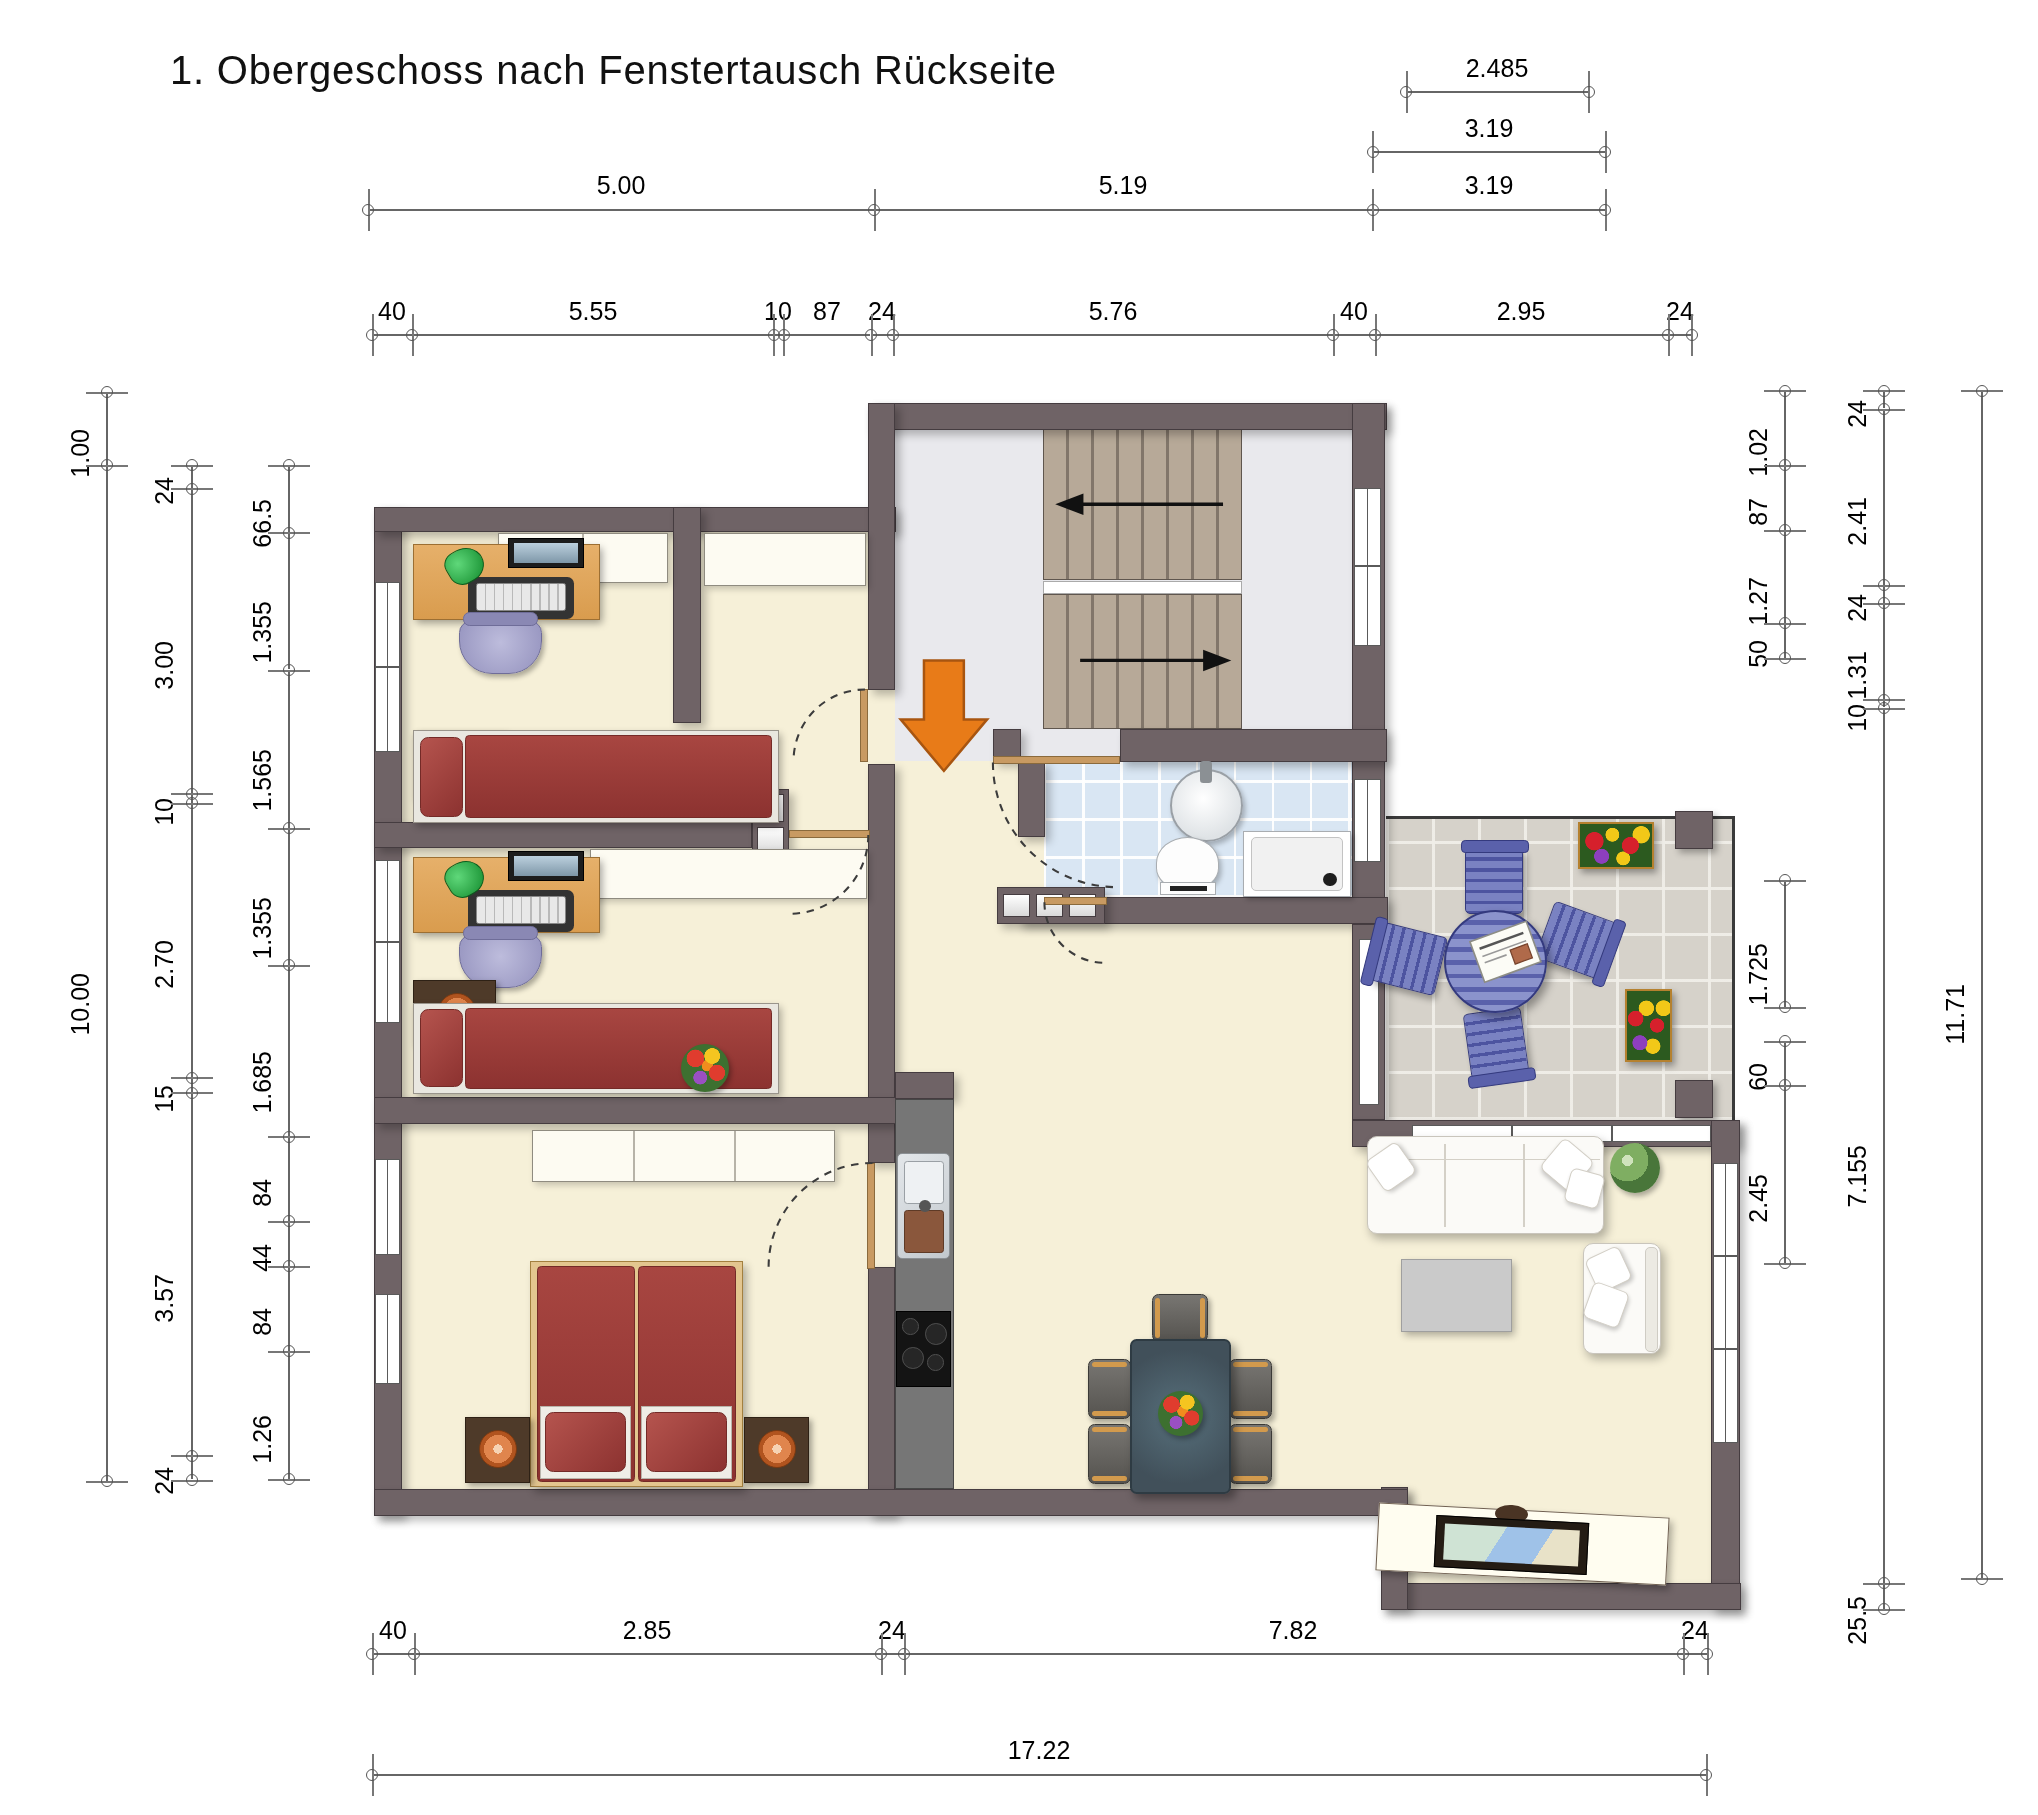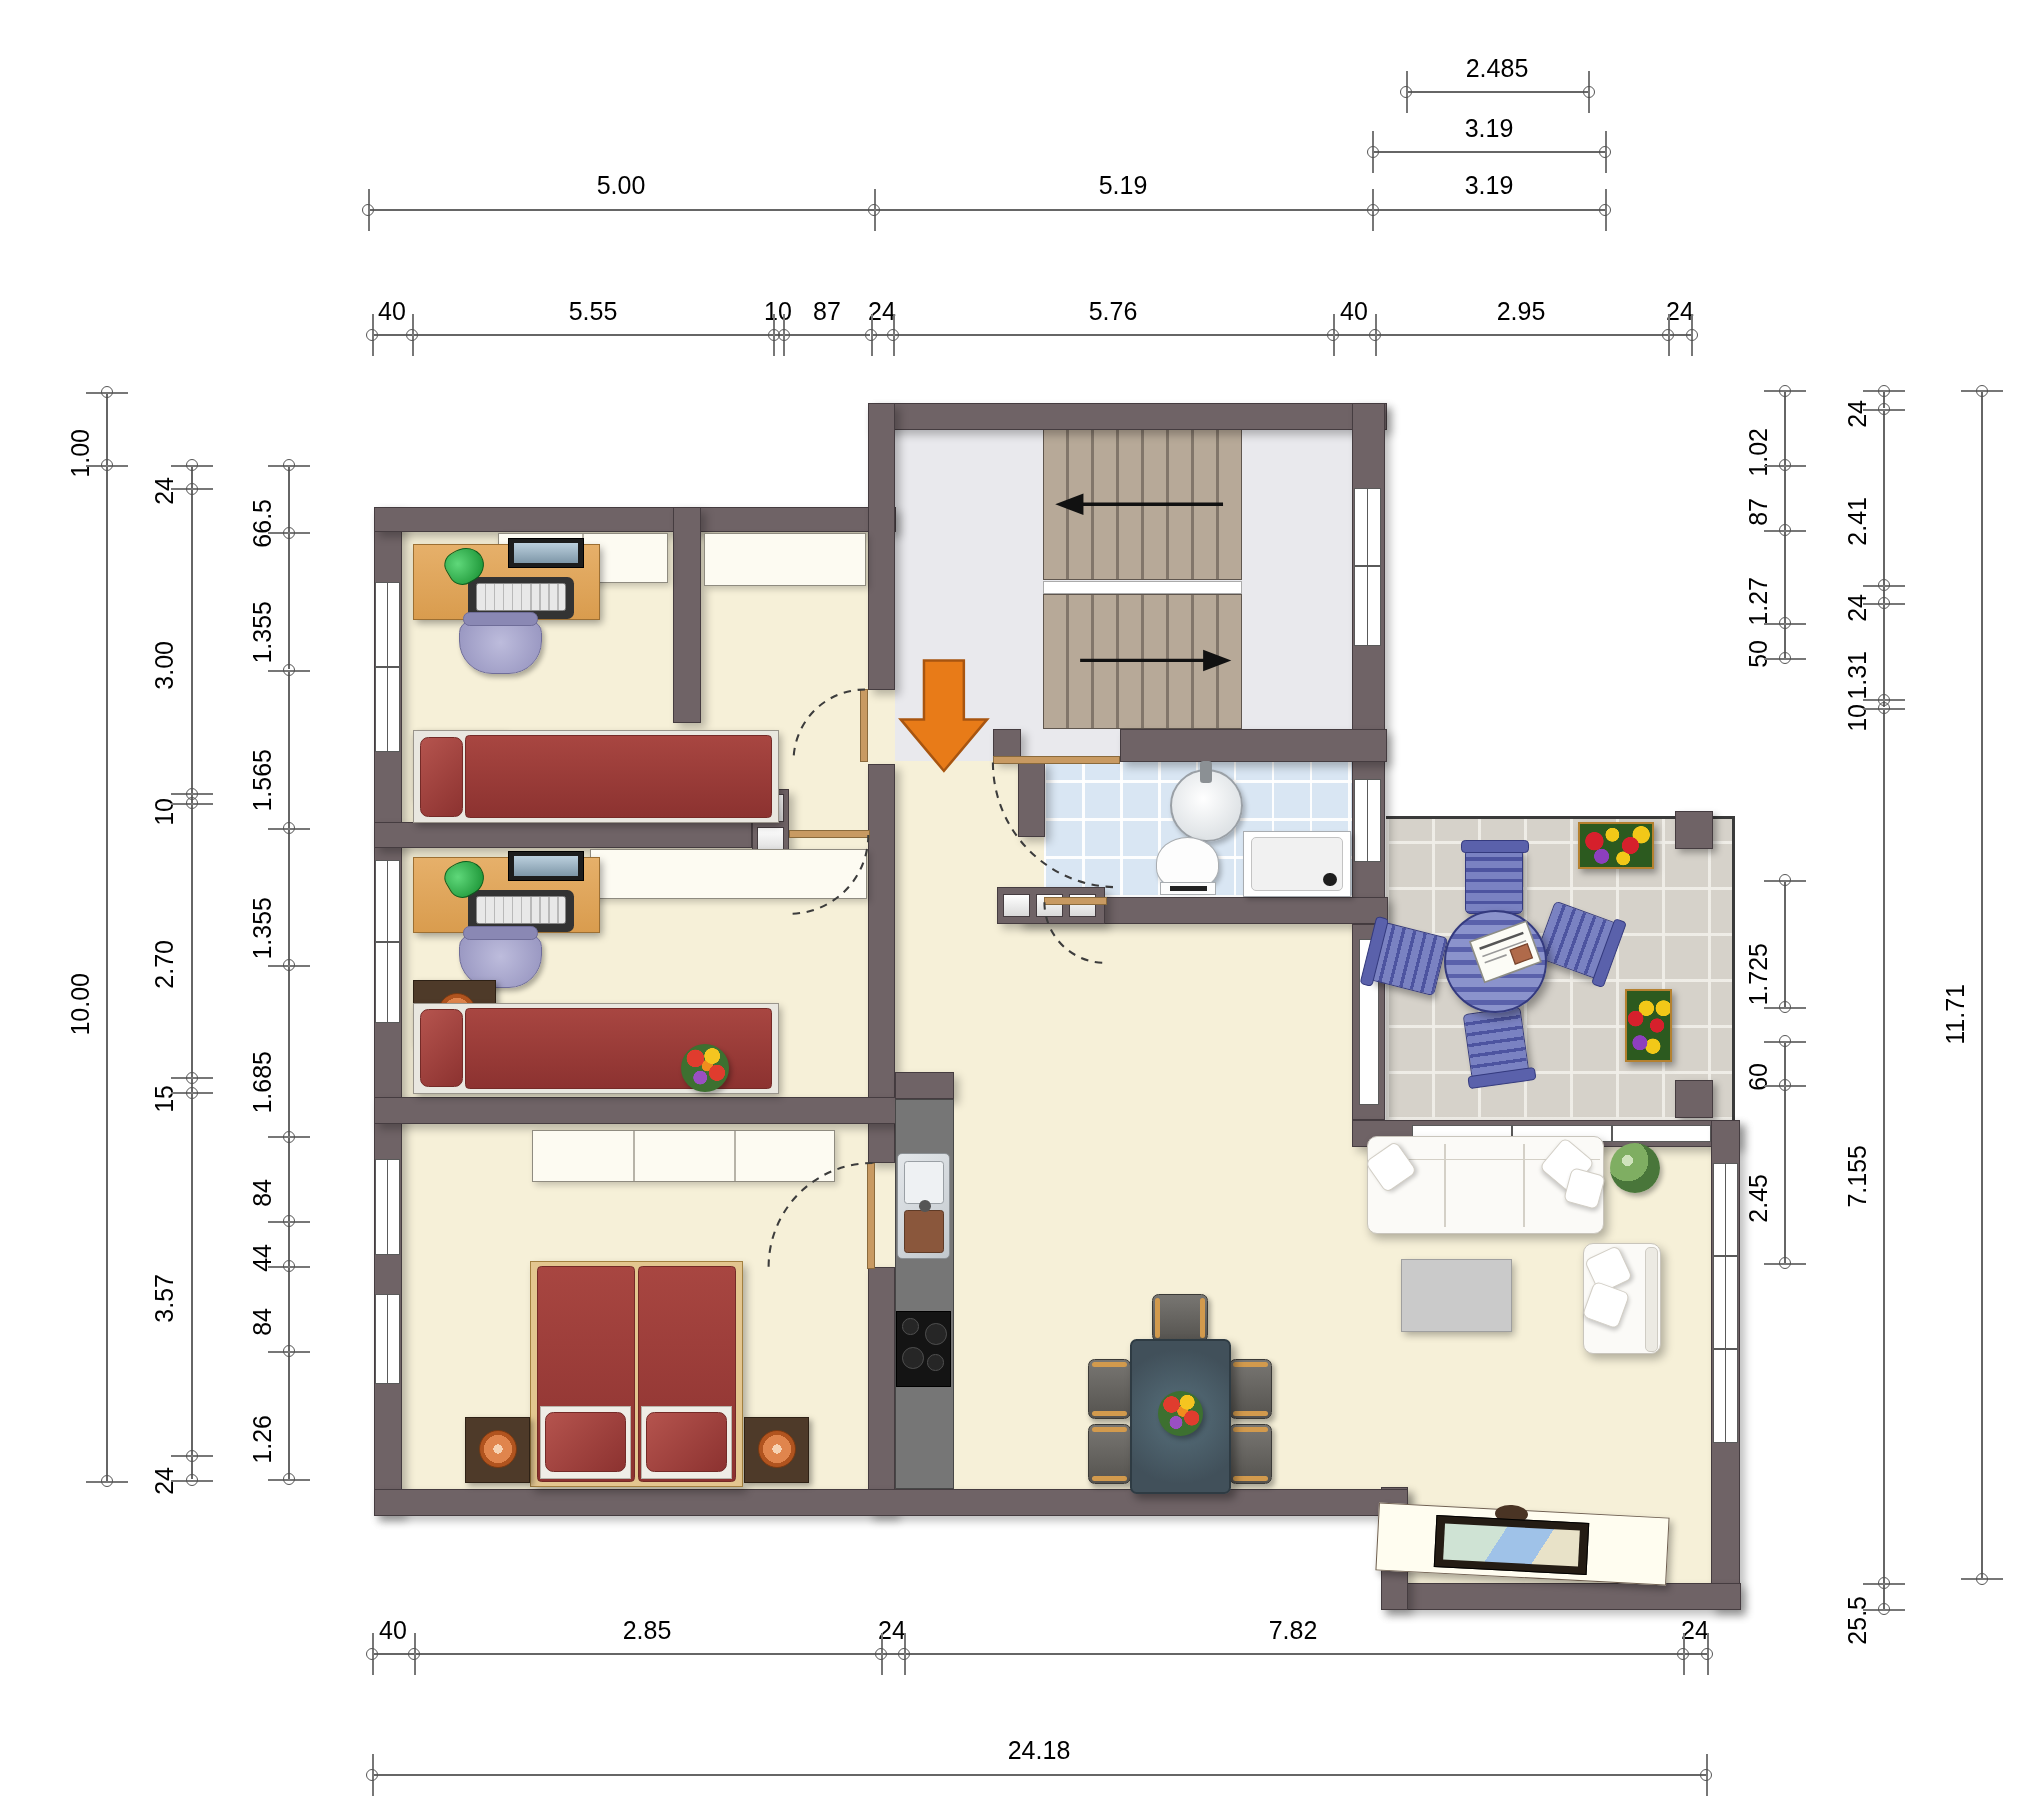--- a/index.html
+++ b/index.html
@@ -78,20 +78,21 @@
   .dim-tick{position:absolute;width:10px;height:10px;border:1.7px solid #555;border-radius:50%;background:transparent;}
   .dim-cross{position:absolute;background:#777;}
   .dim-label{position:absolute;font-size:25px;color:#000;white-space:nowrap;}
   .wood{position:absolute;background:#c89a62;border:0.8px solid #8a6a3c;}
 </style>
 </head>
 <body>
 
 <div id="canvas">
 
+  <div id="title">1. Obergeschoss nach Fenstertausch Rückseite</div>
 
   <div class="floor" style="left:402px;top:532px;width:950px;height:957px;"></div>
   <div class="floor" style="left:1352px;top:1146px;width:359px;height:353px;"></div>
   <div class="floor" style="left:1408px;top:1487px;width:303px;height:97px;"></div>
   <div class="floor-gray" style="left:895px;top:429px;width:458px;height:332px;"></div>
   <div class="tile-bath" style="left:1044px;top:761px;width:308px;height:136px;"></div>
   <div class="tile-balc" style="left:1386px;top:818px;width:349px;height:302px;"></div>
 
   <div class="stair" style="left:1043px;top:429px;width:199px;height:151px;"></div>
   <div class="abs" style="left:1043px;top:581px;width:199px;height:13.3px;background:#fff;border:0.8px solid #aaa;"></div>
@@ -582,21 +583,21 @@
         <div class="dim-tick" style="left: 875px; top: 1648px;"></div>
         <div class="dim-cross" style="left: 904px; top: 1633px; width: 1.7px; height: 42px;"></div>
         <div class="dim-tick" style="left: 898px; top: 1648px;"></div>
         <div class="dim-cross" style="left: 1683px; top: 1633px; width: 1.7px; height: 42px;"></div>
         <div class="dim-tick" style="left: 1677px; top: 1648px;"></div>
         <div class="dim-cross" style="left: 1707px; top: 1633px; width: 1.7px; height: 42px;"></div>
         <div class="dim-tick" style="left: 1701px; top: 1648px;"></div>
       </div>
       <div class="abs">
         <div class="dim-line" style="left: 372px; top: 1774px; width: 1334px; height: 1.7px;"></div>
-        <div class="dim-label" style="left: 1039px; top: 1765px; transform: translate(-50%, -100%);">24.18</div>
+        <div class="dim-label" style="left: 1039px; top: 1765px; transform: translate(-50%, -100%);">17.22</div>
         <div class="dim-cross" style="left: 372px; top: 1754px; width: 1.7px; height: 42px;"></div>
         <div class="dim-tick" style="left: 366px; top: 1769px;"></div>
         <div class="dim-cross" style="left: 1706px; top: 1754px; width: 1.7px; height: 42px;"></div>
         <div class="dim-tick" style="left: 1700px; top: 1769px;"></div>
       </div>
     </div>
 </div>
 
 
 </body></html>

